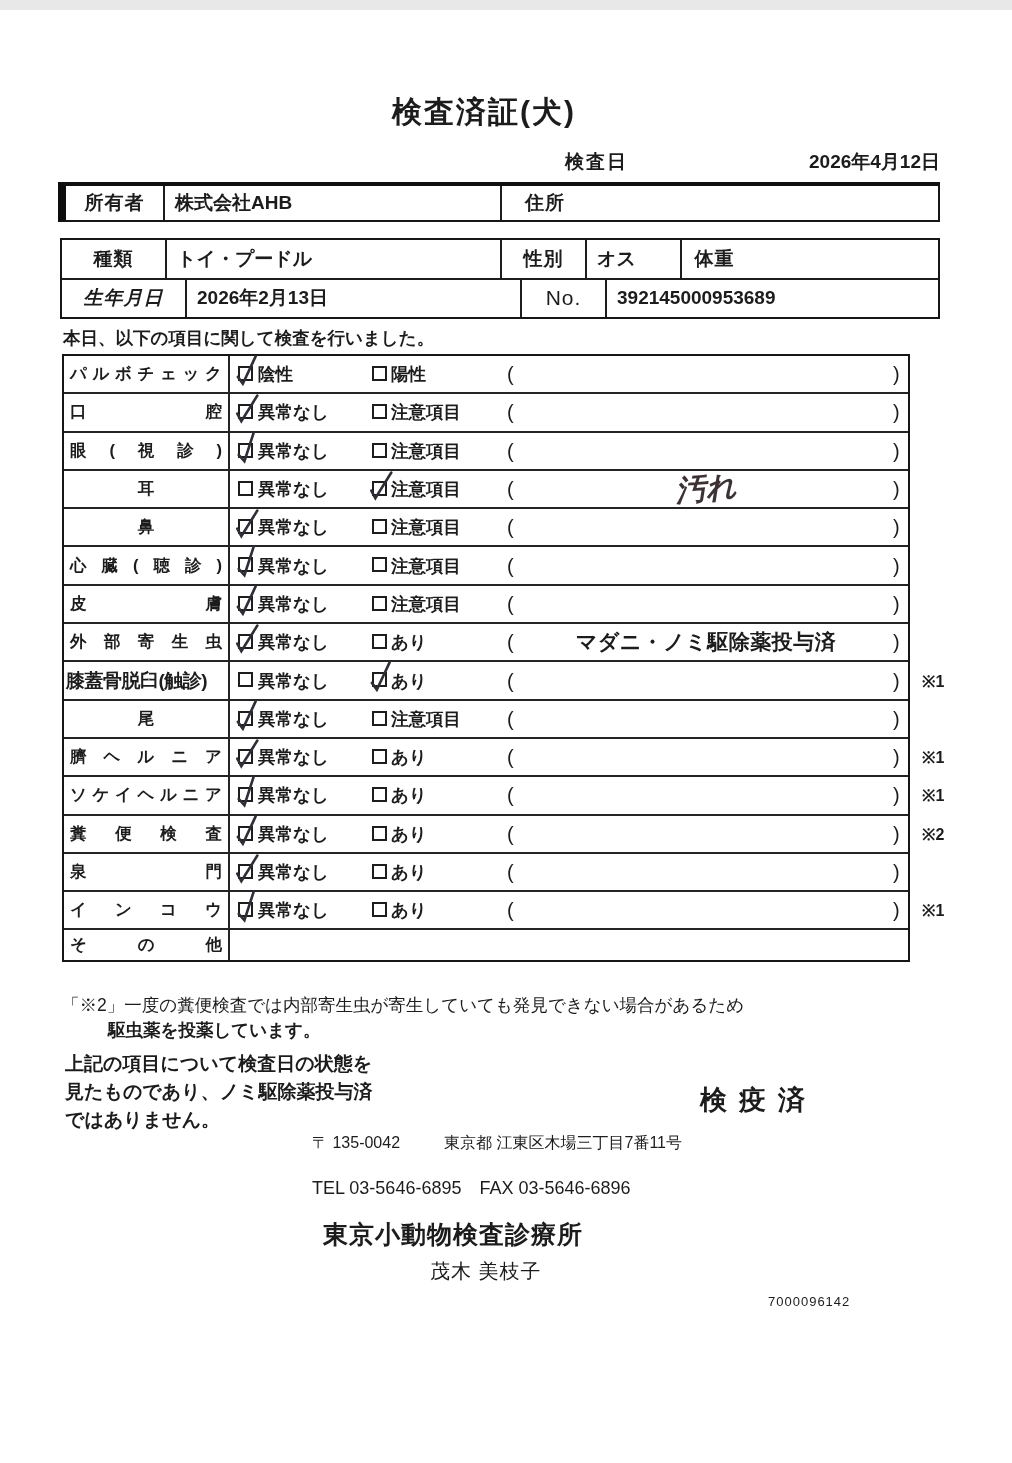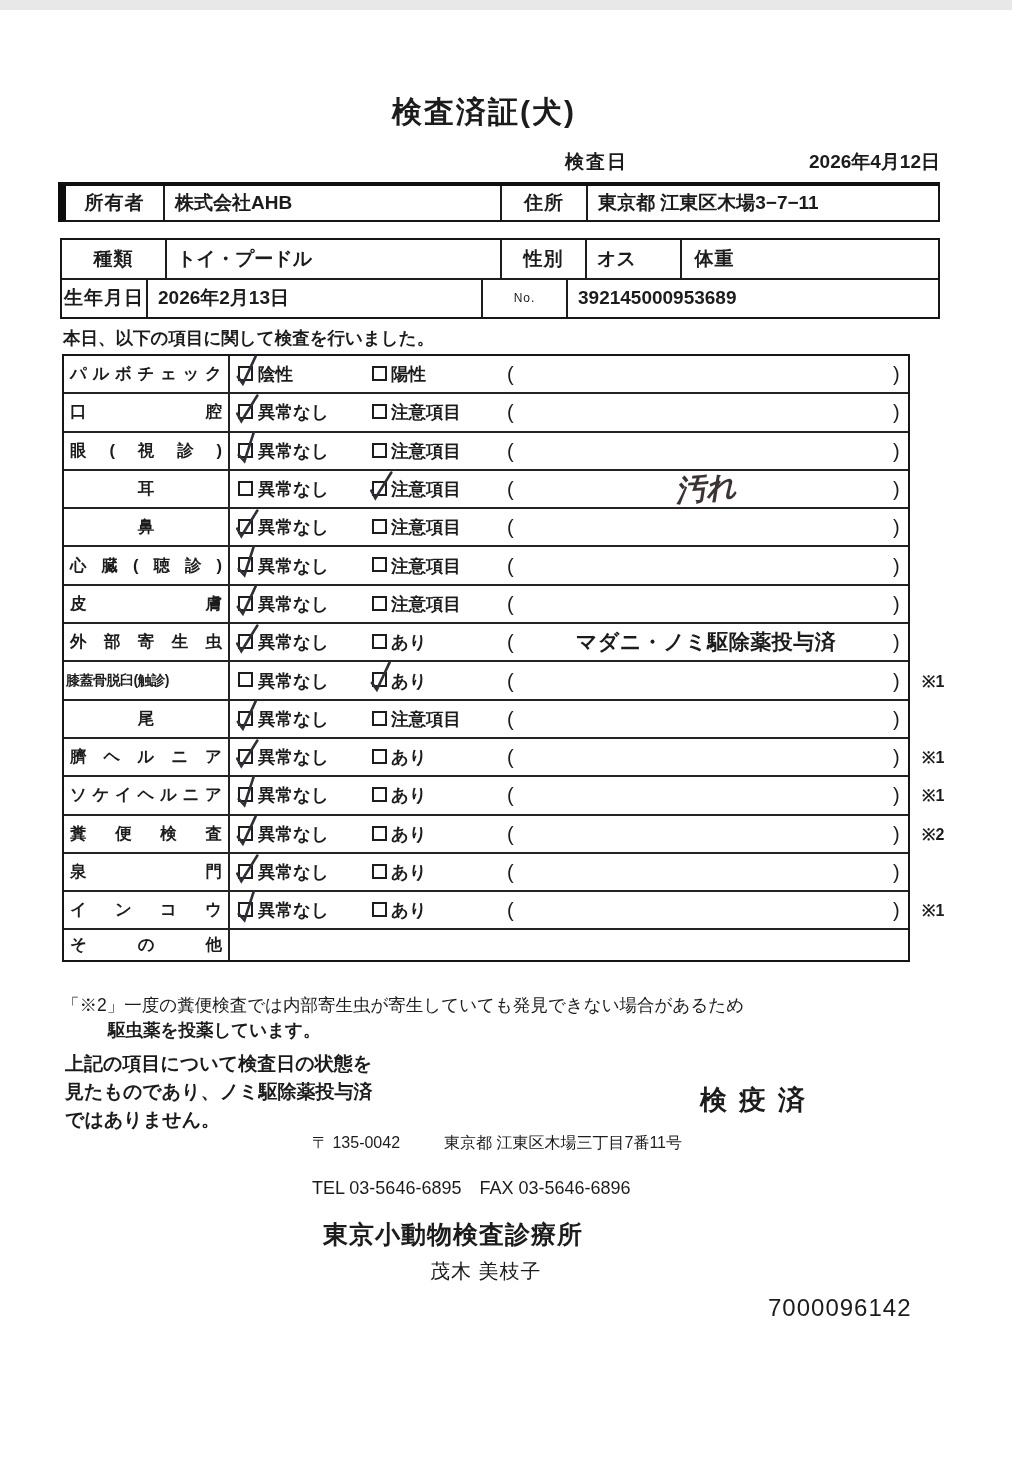--- a/index.html
+++ b/index.html
@@ -36,21 +36,21 @@
   .intro{left:63px;top:316px;font-size:17.5px;font-weight:600;}
 
   
   .checklist{left:62px;top:344px;width:848px;border:2.5px solid #161616;}
   .cl-row{display:flex;height:38.3px;border-bottom:2px solid #242424;position:relative;}
   .cl-row.last{height:30px;border-bottom:none;}
   .cl-label{flex:0 0 166px;border-right:2px solid #242424;display:flex;align-items:center;
     font-size:16.5px;font-weight:600;padding:0 6px;}
   .cl-label.justify{justify-content:space-between;}
   .cl-label.center{justify-content:center;}
-  .cl-label.compact{justify-content:flex-start;font-size:14px;letter-spacing:-0.5px;padding:9px 2px;}
+  .cl-label.compact{justify-content:flex-start;font-size:19px;letter-spacing:-0.5px;padding:9px 2px;}
   .cl-content{flex:1;position:relative;}
   .cl-cb{position:absolute;top:10px;width:15px;height:15px;border:2px solid #1d1d1d;}
   .tick{position:absolute;left:-6px;top:-16px;width:26px;height:38px;overflow:visible;}
   .tick path{fill:none;stroke:#2e2e36;stroke-width:2.4;stroke-linecap:round;}
   .tick.t0{transform:rotate(4deg);}
   .tick.t1{transform:rotate(11deg);}
   .tick.t2{transform:rotate(-3deg);}
   .cl-opt{position:absolute;top:50%;transform:translateY(-50%);font-size:17.5px;font-weight:600;white-space:nowrap;}
   .cl-paren{position:absolute;top:50%;transform:translateY(-50%);font-size:20px;font-weight:500;}
   .paren-val{position:absolute;top:50%;transform:translateY(-50%);left:292px;width:368px;
@@ -72,51 +72,50 @@
   
   .stamp{left:700px;top:1072px;font-size:27px;font-weight:600;letter-spacing:12px;white-space:nowrap;}
 
   
   .postal-line{left:312px;top:1123px;font-size:16px;font-weight:500;white-space:nowrap;}
   .postal-line .gap{display:inline-block;width:44px;}
   .tel-line{left:312px;top:1168px;font-size:18px;font-weight:500;white-space:nowrap;}
   .tel-line .gap{display:inline-block;width:18px;}
   .clinic{left:323px;top:1208px;font-size:25px;font-weight:600;letter-spacing:1px;}
   .examiner{left:430px;top:1248px;font-size:20px;font-weight:500;letter-spacing:1px;}
-  .serial{left:768px;top:1284px;font-size:24px;font-weight:500;letter-spacing:1px;}
+  .serial{left:768px;top:1284px;font-size:13px;font-weight:500;letter-spacing:1px;}
 </style>
 </head>
 <body>
 
 <div class="page">
 
   <div class="abs title">検査済証(犬)</div>
 
   <div class="abs insp-label">検査日</div>
   <div class="abs insp-date">2026年4月12日</div>
 
   <div class="tbl owner">
     <div class="cell hd" style="width:99px;">所有者</div>
     <div class="cell val" style="width:337px;">株式会社AHB</div>
     <div class="cell hd" style="width:86px;">住所</div>
-    <div class="cell val" style="flex:1;">東京都 江東区木場3−7−11</div>
   </div>
 
   <div class="tbl info">
     <div class="row">
       <div class="cell hd" style="width:105px;">種類</div>
       <div class="cell val" style="width:335px;">トイ・プードル</div>
       <div class="cell hd" style="width:85px;">性別</div>
       <div class="cell val" style="width:95px;">オス</div>
       <div class="cell hd" style="width:65px;">体重</div>
     </div>
     <div class="row">
-      <div class="cell hd" style="width:86px;">生年月日</div>
+      <div class="cell hd" style="width:125px;font-style:italic;">生年月日</div>
       <div class="cell val" style="width:335px;">2026年2月13日</div>
-      <div class="cell hd" style="width:85px;font-size:12px;font-weight:500;">No.</div>
+      <div class="cell hd" style="width:85px;font-size:21px;font-weight:500;">No.</div>
       <div class="cell val" style="flex:1;">392145000953689</div>
     </div>
   </div>
 
   <div class="abs intro">本日、以下の項目に関して検査を行いました。</div>
 
   <div class="abs checklist">
       <div class="cl-row">
         <div class="cl-label justify">
           <span>パ</span>

